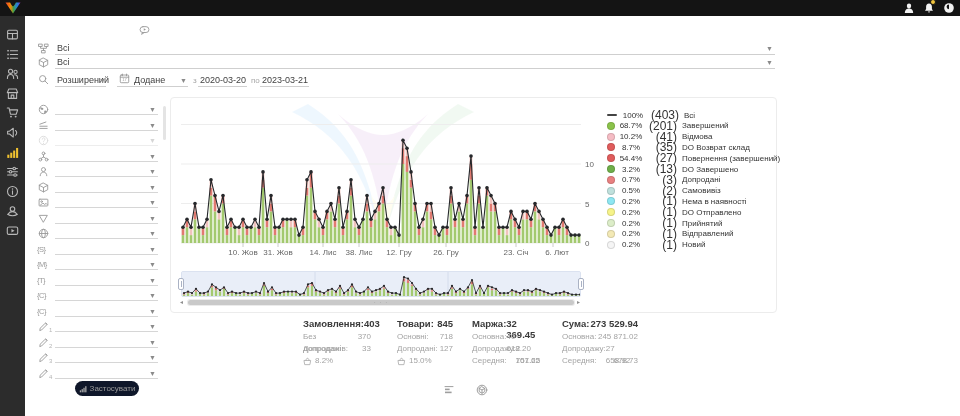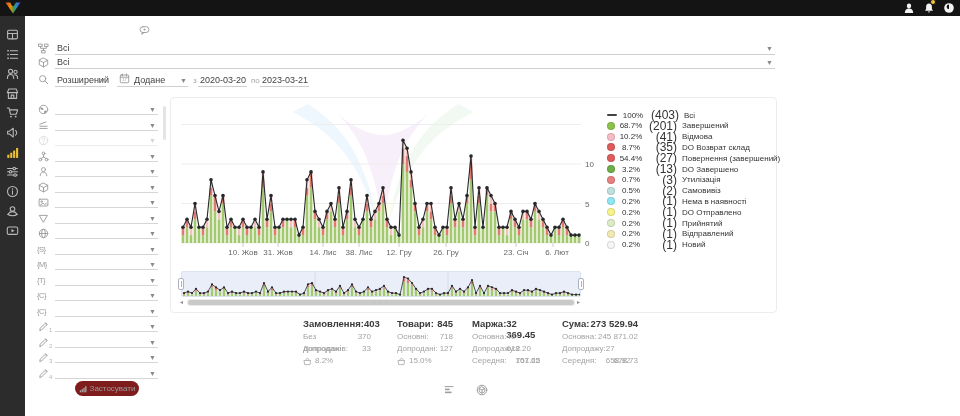--- a/index.html
+++ b/index.html
@@ -25,21 +25,21 @@
   .ficon{position:absolute;width:11px;height:11px;color:#9a9a9a}
   .ficon svg{width:11px;height:11px;display:block}
   .f-val{position:absolute;font-size:9px;color:#424242;line-height:10px}
   .f-lbl{position:absolute;font-size:8px;color:#a8a8a8;line-height:10px}
   .uline{position:absolute;height:1px;background:#cfcfcf}
   .caret{position:absolute;font-size:7px;color:#8a8a8a;line-height:8px}
   .frow-line{position:absolute;height:1px;background:#d6d6d6;left:55px;width:103px}
   .glyph{position:absolute;font-size:7.5px;color:#9a9a9a;letter-spacing:-0.5px}
   .p-num{position:absolute;font-size:6px;color:#b5b5b5}
   .apply-btn{position:absolute;left:75px;top:381px;width:64px;height:15px;border-radius:8px;
-    background:#7f1d1d;border:none;font-size:8px;color:#9a9a9a;cursor:pointer;
+    background:#0f172a;border:none;font-size:8px;color:#9a9a9a;cursor:pointer;
     display:flex;align-items:center;justify-content:center;gap:3px;font-family:inherit}
   .apply-btn svg{width:8px;height:8px;color:#ababab}
   .fscroll{position:absolute;left:163px;top:106px;width:3px;height:34px;border-radius:2px;background:#e4e4e4}
 
   
   .card{position:absolute;left:170px;top:97px;width:607px;height:216px;
     border:1px solid #ececec;border-radius:4px;background:#fff}
   .wm{position:absolute;left:105px;top:2px;width:215px;height:160px;pointer-events:none}
   #mainChart{position:absolute;left:10px;top:7px;width:400px;height:146px}
   .ytick{position:absolute;left:414px;width:16px;font-size:8px;color:#666;text-align:left}
@@ -1120,21 +1120,21 @@
         <div class="lg-row" style="top:54.0px">
           <span class="lg-sw" style="background:#6fae49;border:1px solid rgba(0,0,0,0.12)"></span>
           <span class="lg-pct">3.2%</span>
           <span class="lg-cnt">(13)</span>
           <span class="lg-lb">DO Завершено</span>
         </div>
         <div class="lg-row" style="top:64.8px">
           <span class="lg-sw" style="background:#e88080;border:1px solid rgba(0,0,0,0.12)"></span>
           <span class="lg-pct">0.7%</span>
           <span class="lg-cnt">(3)</span>
-          <span class="lg-lb">Утилізація</span>
+          <span class="lg-lb">Допродані</span>
         </div>
         <div class="lg-row" style="top:75.6px">
           <span class="lg-sw" style="background:#bfe0dc;border:1px solid rgba(0,0,0,0.12)"></span>
           <span class="lg-pct">0.5%</span>
           <span class="lg-cnt">(2)</span>
           <span class="lg-lb">Самовивіз</span>
         </div>
         <div class="lg-row" style="top:86.4px">
           <span class="lg-sw" style="background:#8ee7f2;border:1px solid rgba(0,0,0,0.12)"></span>
           <span class="lg-pct">0.2%</span>

